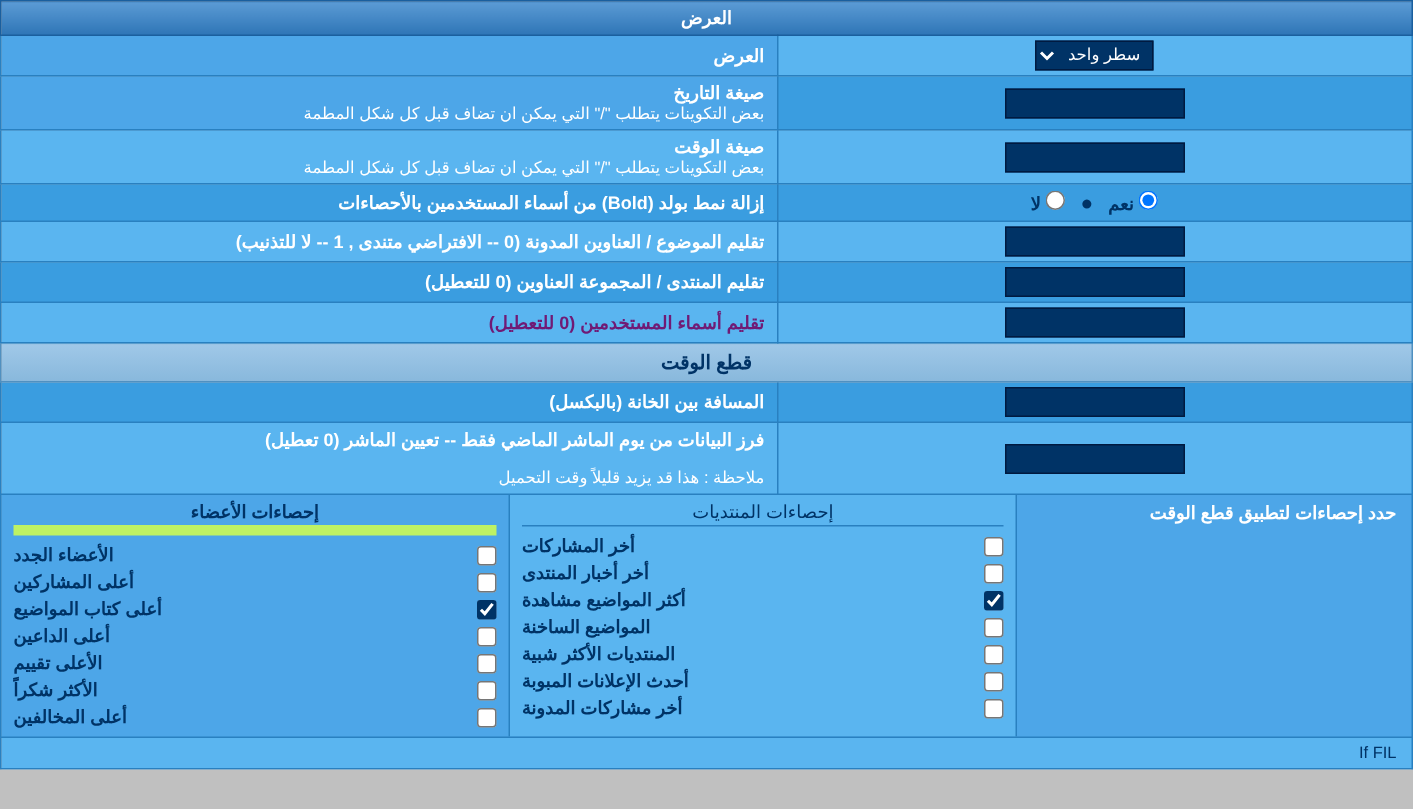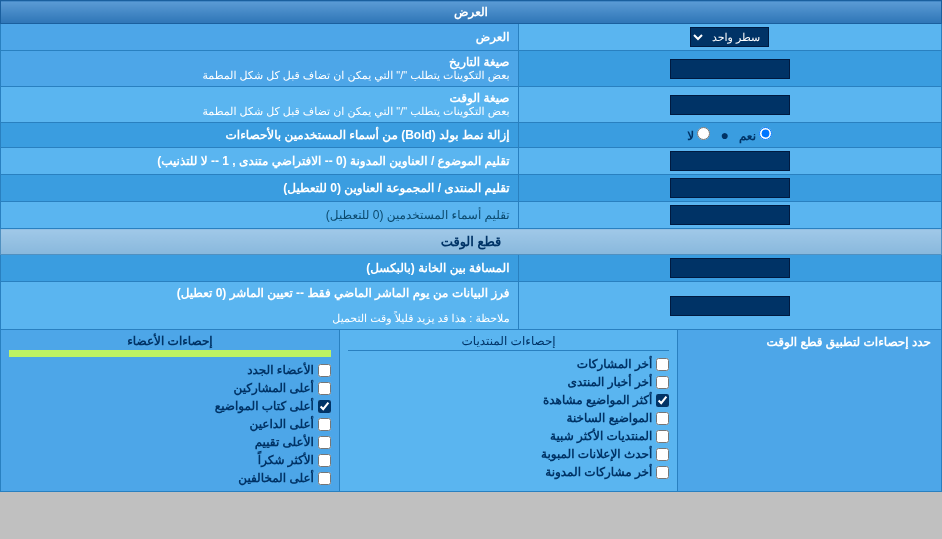--- a/index.html
+++ b/index.html
@@ -58,20 +58,21 @@
       font-weight: bold;
     }
     .checkbox-item {
       display: flex;
       align-items: center;
       gap: 4px;
       padding: 2px 0;
       color: #003366;
       font-weight: bold;
       white-space: nowrap;
+      justify-content: space-between;
     }
     .checkbox-item input[type="checkbox"] {
       accent-color: #003366;
     }
     .select-box {
       background: #003366;
       color: white;
       border: 1px solid #001a40;
       padding: 2px 4px;
       font-size: 11px;
@@ -161,21 +162,21 @@
     </td>
     <td style="background:#3a9de0; text-align:right; padding:4px 8px; border:1px solid #2980c0; color:white; font-weight:bold;">
       <span>تقليم المنتدى / المجموعة العناوين (0 للتعطيل)</span>
     </td>
   </tr>
 
   <tr>
     <td style="background:#5ab5f0; text-align:center; border:1px solid #2980c0; padding:3px 5px;">
       <input type="text" style="background: rgb(0, 51, 102); color: white; border: 1px solid rgb(0, 26, 64); padding: 2px 8px; width: 120px; text-align: center; font-size: 12px;">
     </td>
-    <td style="background:#5ab5f0; padding:4px 8px; border:1px solid #2980c0; color:#0c4a6e; font-weight:normal;">
+    <td style="background:#5ab5f0; padding:4px 8px; border:1px solid #2980c0; color:#701a75; font-weight:bold;">
       <span>تقليم أسماء المستخدمين (0 للتعطيل)</span>
     </td>
   </tr>
 
   <tr>
     <td colspan="2" class="section-header">
       <span>قطع الوقت</span>
     </td>
   </tr>
 
@@ -274,14 +275,19 @@
               <input type="checkbox" style="">
               <span>أعلى المخالفين</span>
             </div>
           </td>
         </tr>
       </tbody>
           </table>
     </td>
   </tr>
 
+  <tr>
+    <td colspan="2" style="background:#5ab5f0; border:1px solid #2980c0; padding:4px 10px; color:#003366; font-size:11px;">
+      <span>If FIL</span>
+    </td>
+  </tr>
 </tbody>
   </table>
 
 </body></html>

